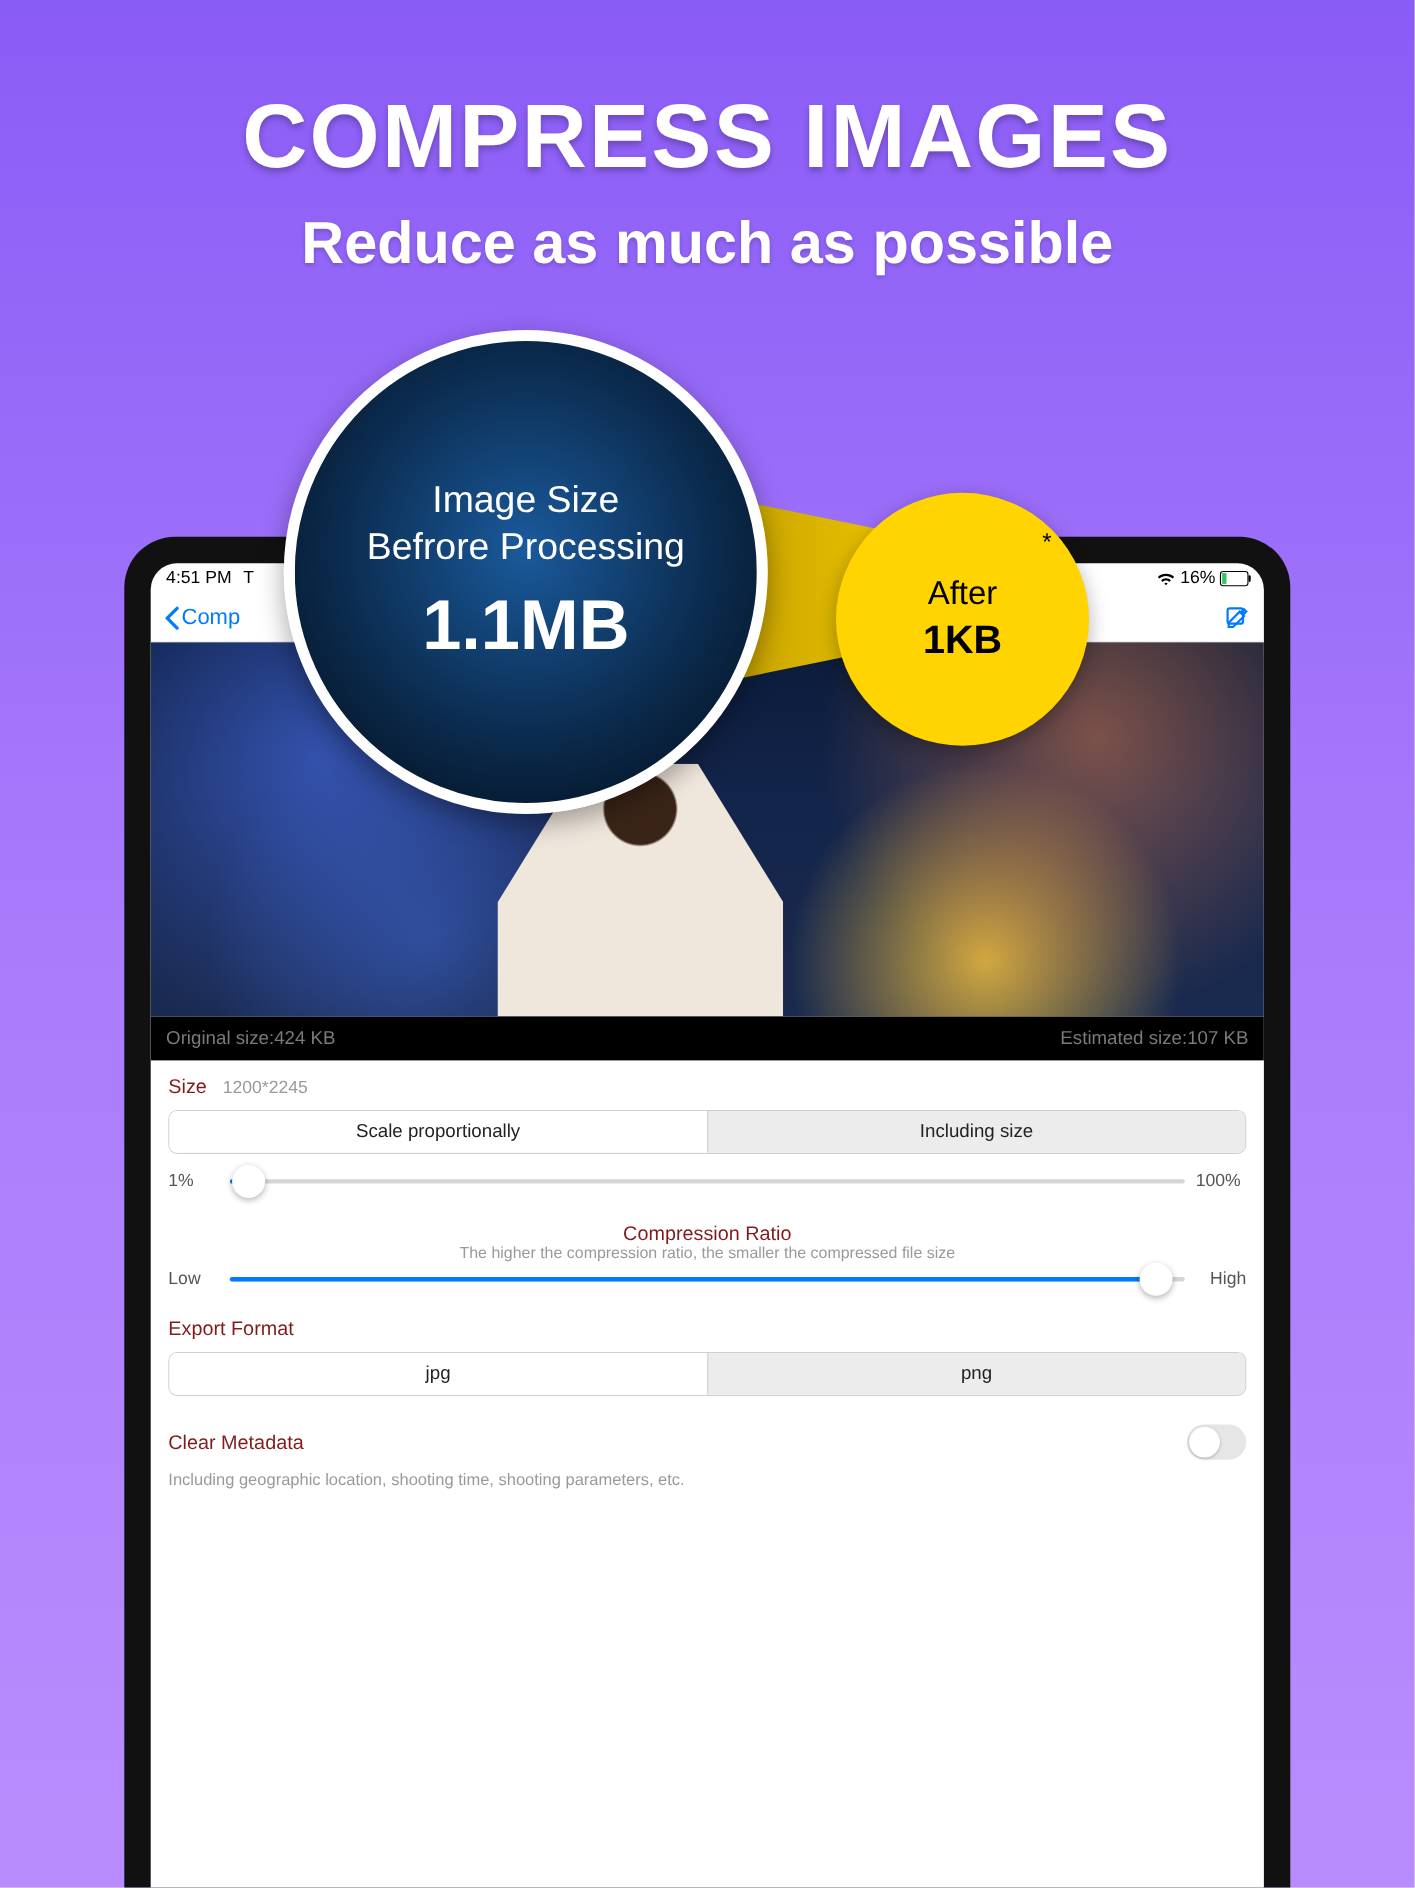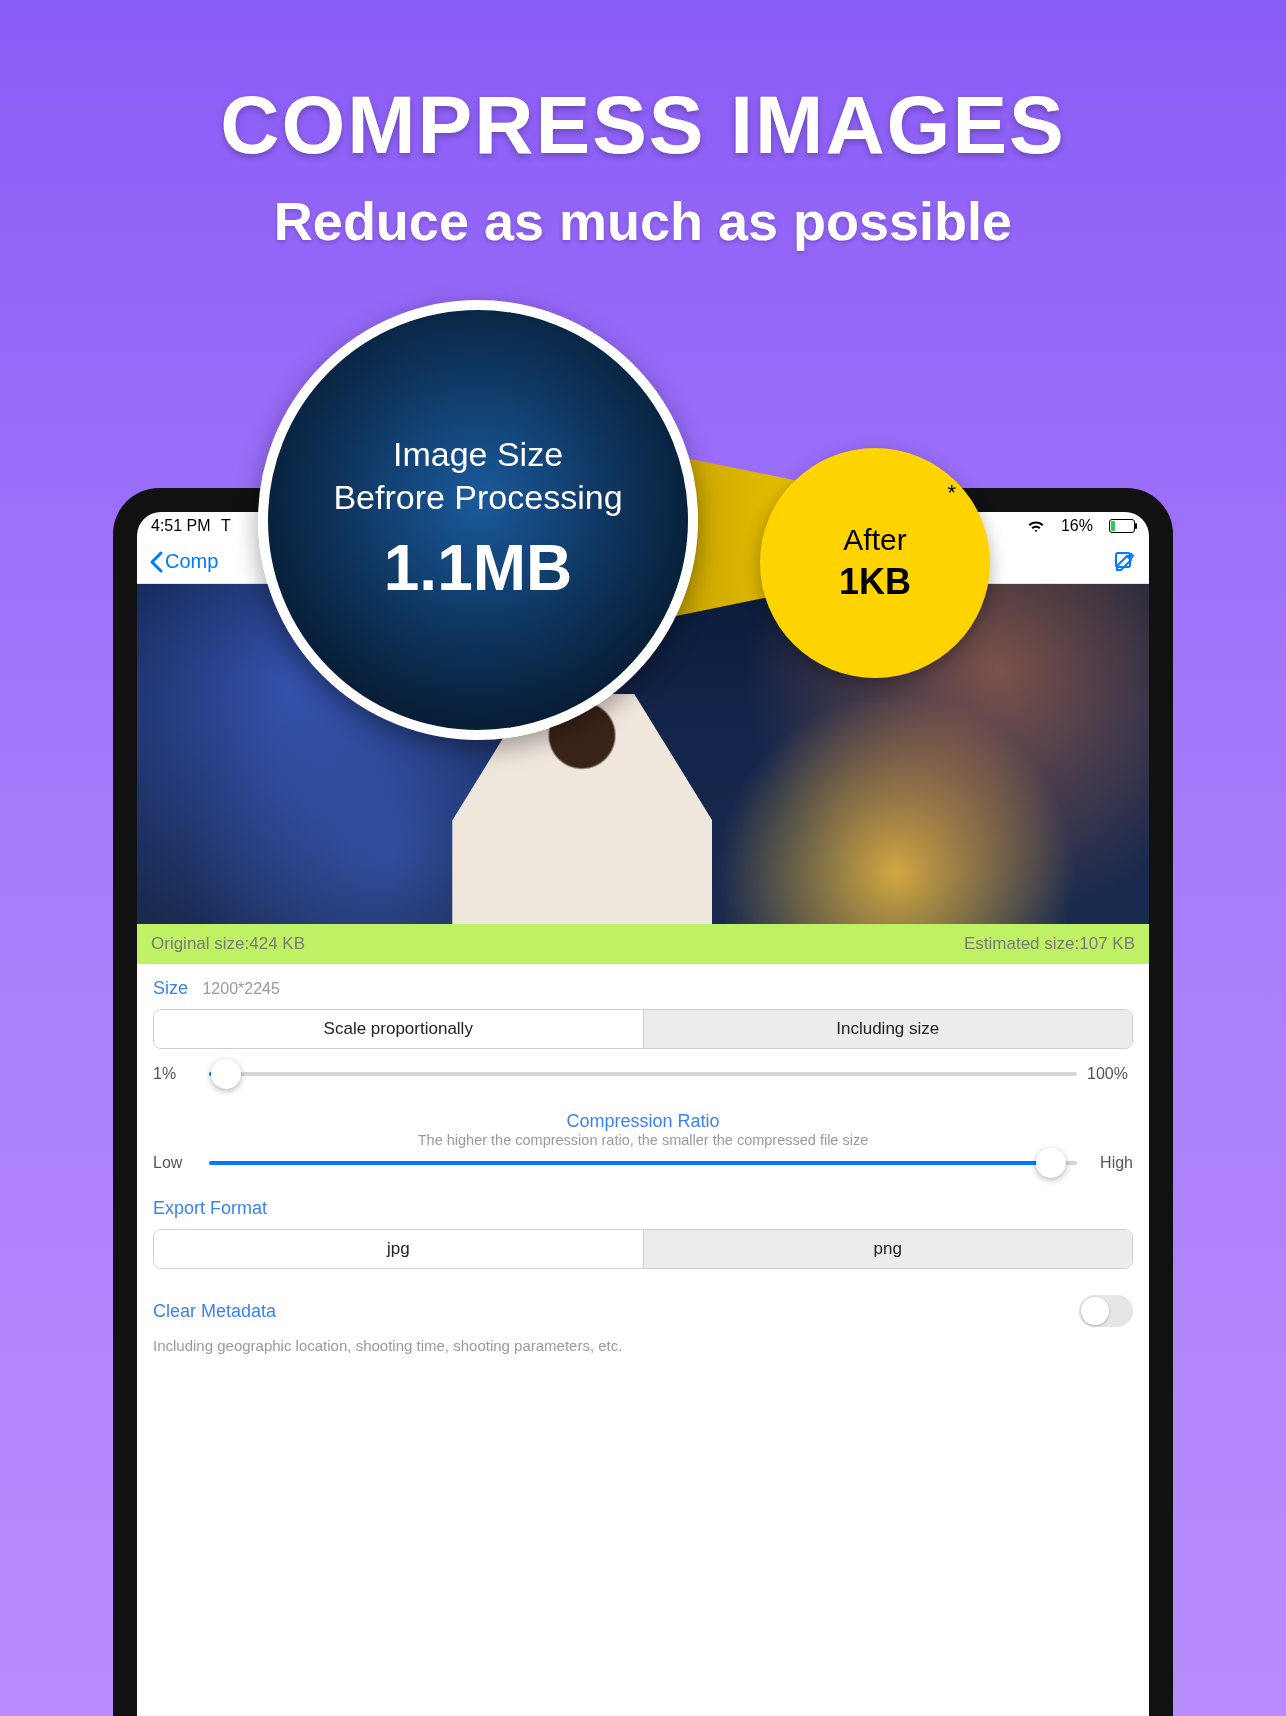--- a/index.html
+++ b/index.html
@@ -32,21 +32,21 @@
     border-radius: 24px;
     overflow: hidden;
     position: relative;
     display: flex; flex-direction: column;
   }
   .status-bar {
     height: 28px;
     display: flex; justify-content: space-between; align-items: center;
     padding: 0 14px; font-size: 16px; color:#000;
   }
-  .status-right { display:flex; align-items:center; gap:16px; }
+  .status-right { display:flex; align-items:center; gap:4px; }
   .wifi-icon { width:18px; height:14px; }
   .batt-icon { width:26px; height:14px; border:1px solid #000; border-radius:3px; position:relative; }
   .batt-icon::after { content:""; position:absolute; right:-3px; top:3px; width:2px; height:6px; background:#000; border-radius:1px;}
   .batt-fill { position:absolute; left:1px; top:1px; bottom:1px; width:16%; background:#34c759; border-radius:1px;}
 
   .nav-bar {
     height: 44px; display:flex; align-items:center; justify-content:space-between;
     padding:0 12px; border-bottom:1px solid #e5e5e5;
   }
   .back { color:#007aff; font-size:20px; display:flex; align-items:center; gap:2px; }
@@ -65,26 +65,26 @@
   .person {
     position:absolute; left:44%; bottom:0; transform:translateX(-50%);
     width:260px; height:230px;
     background: radial-gradient(circle at 50% 18%, #3a2418 0%, #3a2418 14%, transparent 15%),
                 linear-gradient(#efe6dc,#efe6dc);
     clip-path: polygon(30% 0, 70% 0, 100% 55%, 100% 100%, 0 100%, 0 55%);
     border-radius: 40px 40px 0 0;
   }
 
   .size-bar {
-    background:#bef264; color:#7a7a7a; font-size:17px;
+    background:#000000; color:#7a7a7a; font-size:17px;
     display:flex; justify-content:space-between; padding:10px 14px;
   }
 
   .section { padding: 14px 16px 6px; }
-  .row-label { font-size:18px; color:#3b82f6; font-weight:500; }
+  .row-label { font-size:18px; color:#7f1d1d; font-weight:500; }
   .row-sub { font-size:16px; color:#9a9a9a; margin-left:10px; }
 
   .seg {
     margin-top:10px; display:flex; width:100%; border:1px solid #d0d0d0;
     border-radius:8px; overflow:hidden; height:40px;
   }
   .seg > div {
     flex:1; display:flex; align-items:center; justify-content:center;
     font-size:17px; color:#222;
   }

